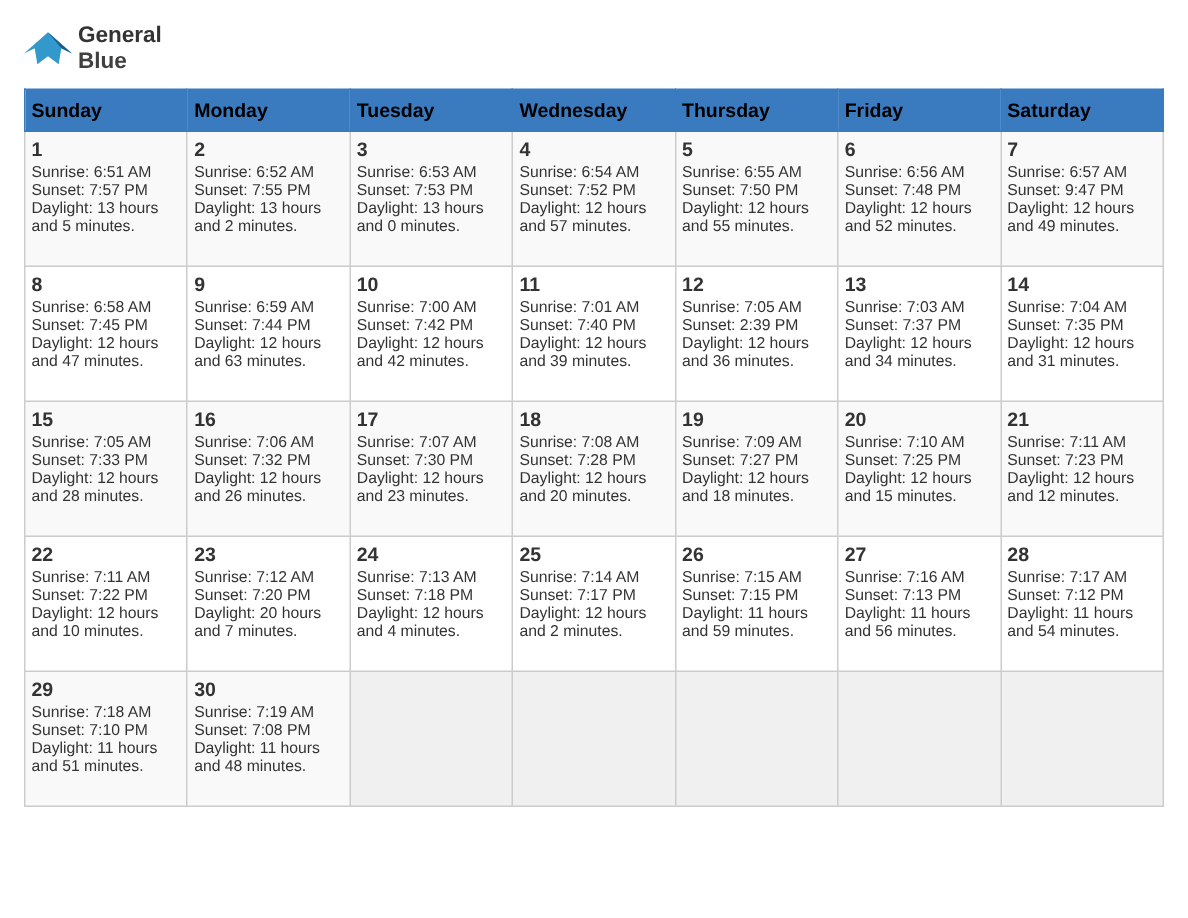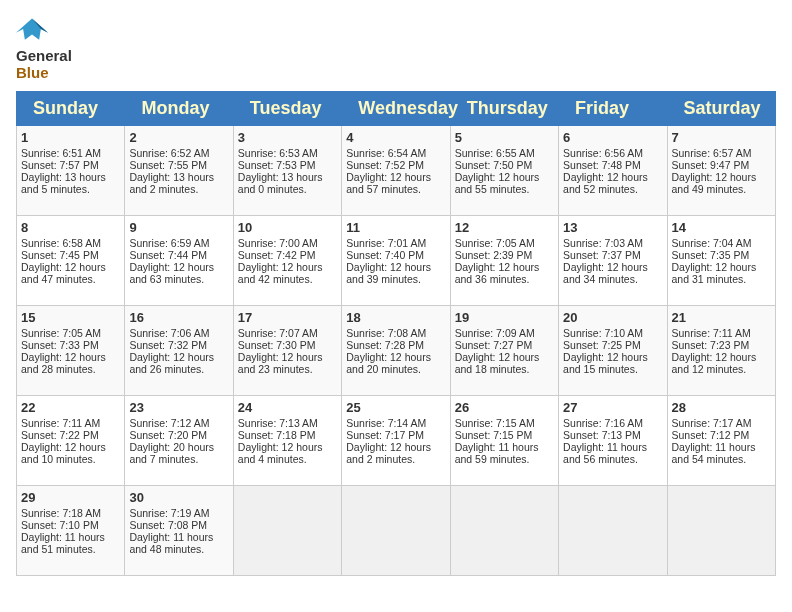--- a/index.html
+++ b/index.html
@@ -11,30 +11,30 @@
       padding: 16px;
     }
     .header-area {
       display: flex;
       justify-content: space-between;
       align-items: flex-start;
       margin-bottom: 10px;
     }
     .logo {
       display: flex;
+      align-items: center;
       gap: 4px;
-      flex-direction: column;
     }
     .logo-text {
       font-size: 15px;
       font-weight: bold;
       color: #333;
       line-height: 1.1;
     }
-    .logo-text span { color: #a16207; }
+    .logo-text span { color: #404040; }
     .logo-bird {
       width: 32px;
       height: 28px;
     }
     .title-area {
       text-align: right;
     }
     .month-title {
       font-size: 36px;
       font-weight: bold;
@@ -45,24 +45,24 @@
       font-size: 14px;
       color: #555;
     }
     table {
       width: 100%;
       border-collapse: collapse;
       table-layout: fixed;
     }
     thead th {
       background: #3a7abf;
-      color: #fef9c3;
-      font-size: 18px;
+      color: #000000;
+      font-size: 13px;
       font-weight: bold;
-      padding: 6px 16px;
+      padding: 6px 4px;
       text-align: left;
       border: 1px solid #3a7abf;
     }
     tbody td {
       border: 1px solid #ccc;
       vertical-align: top;
       padding: 4px;
       font-size: 10.5px;
       color: #333;
       height: 90px;

